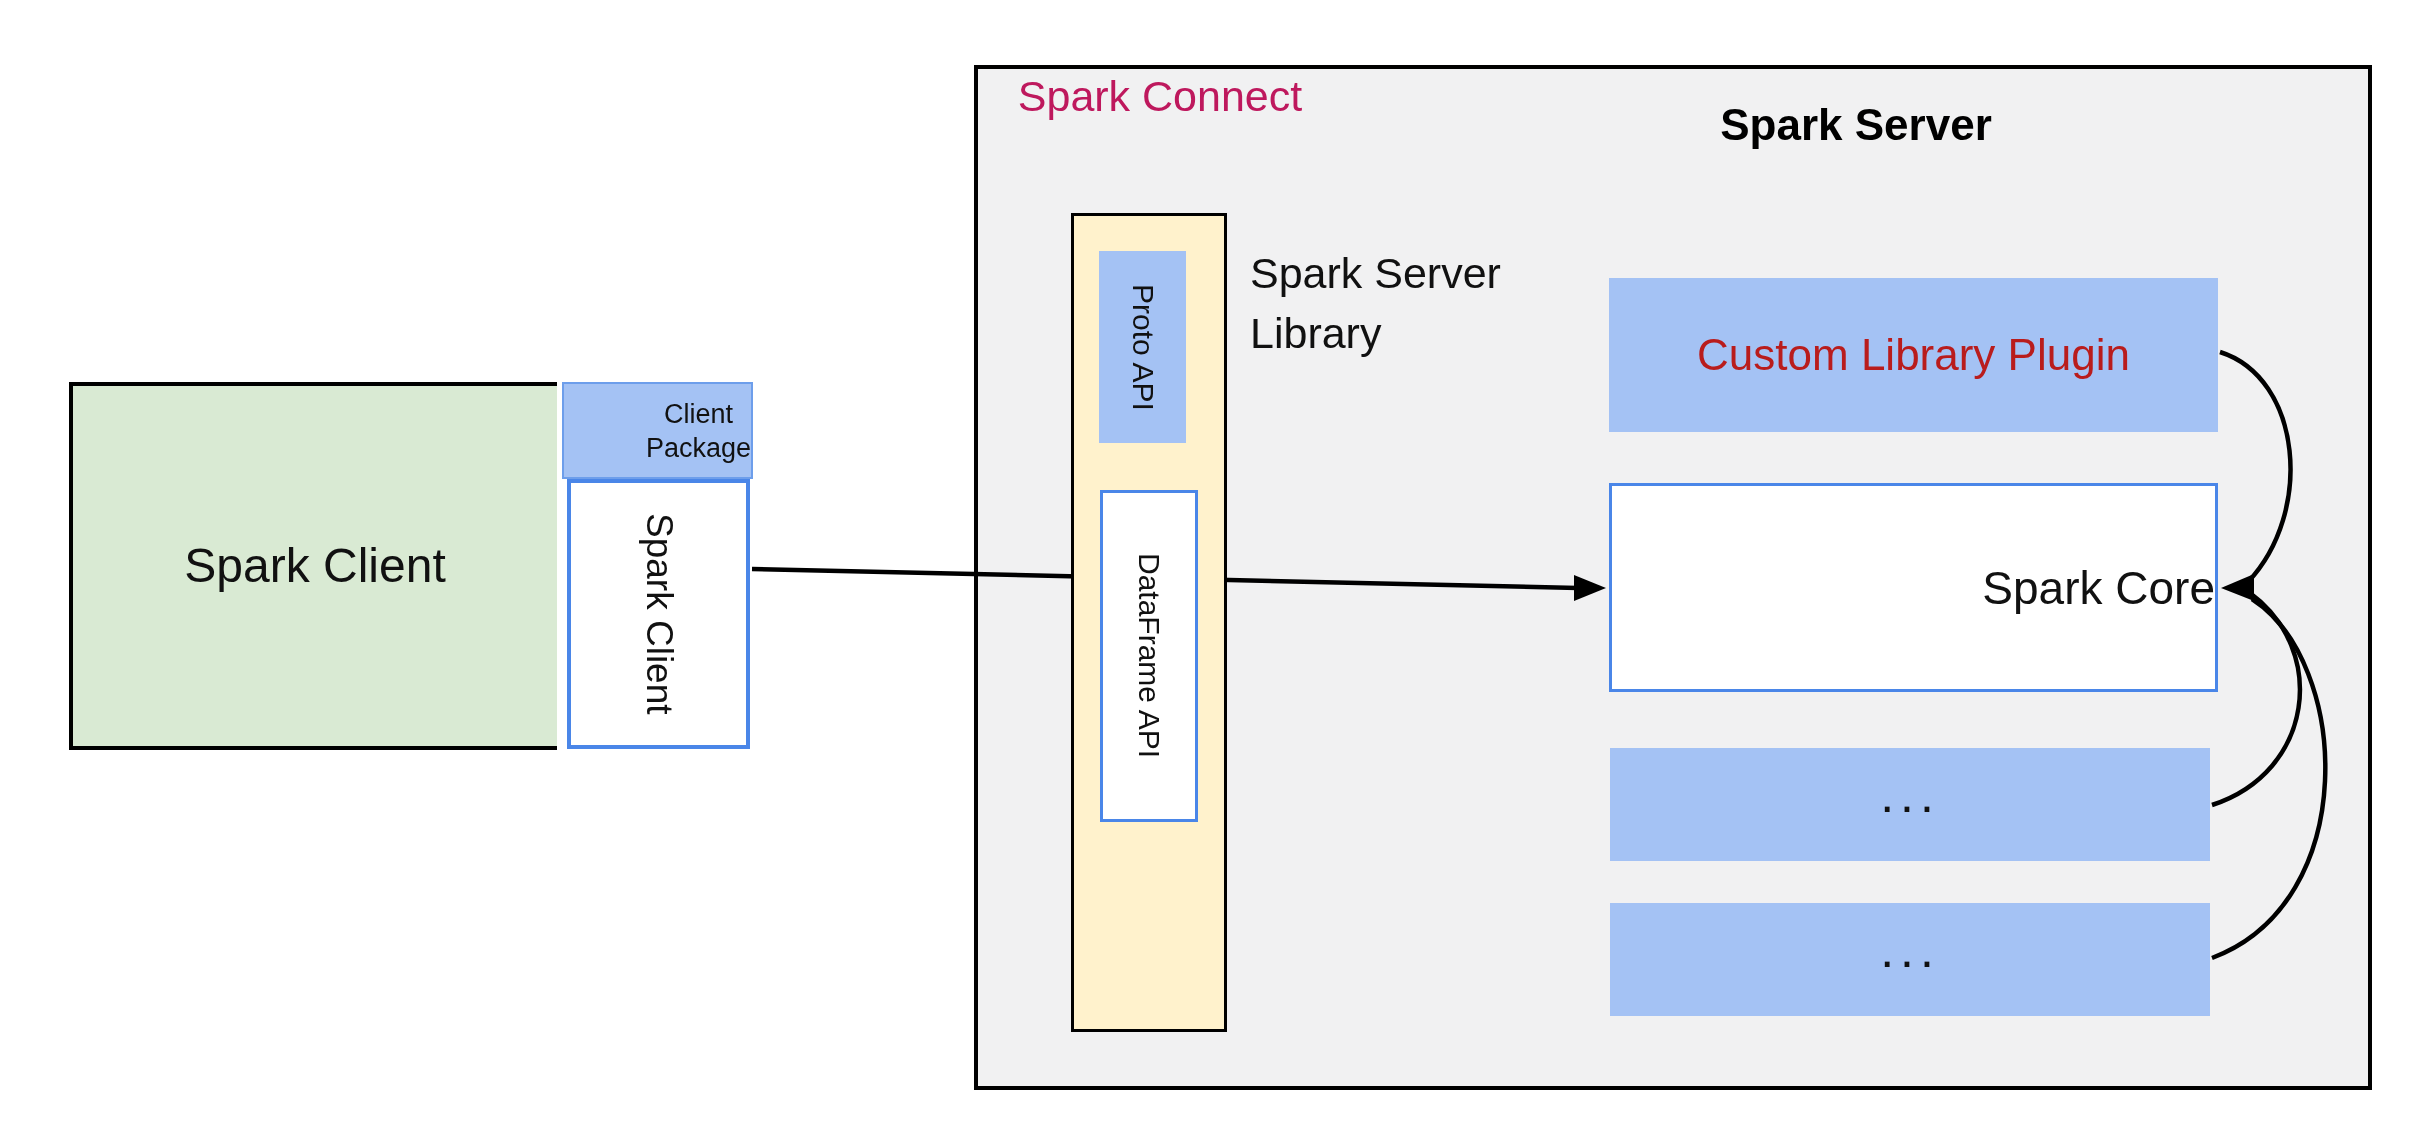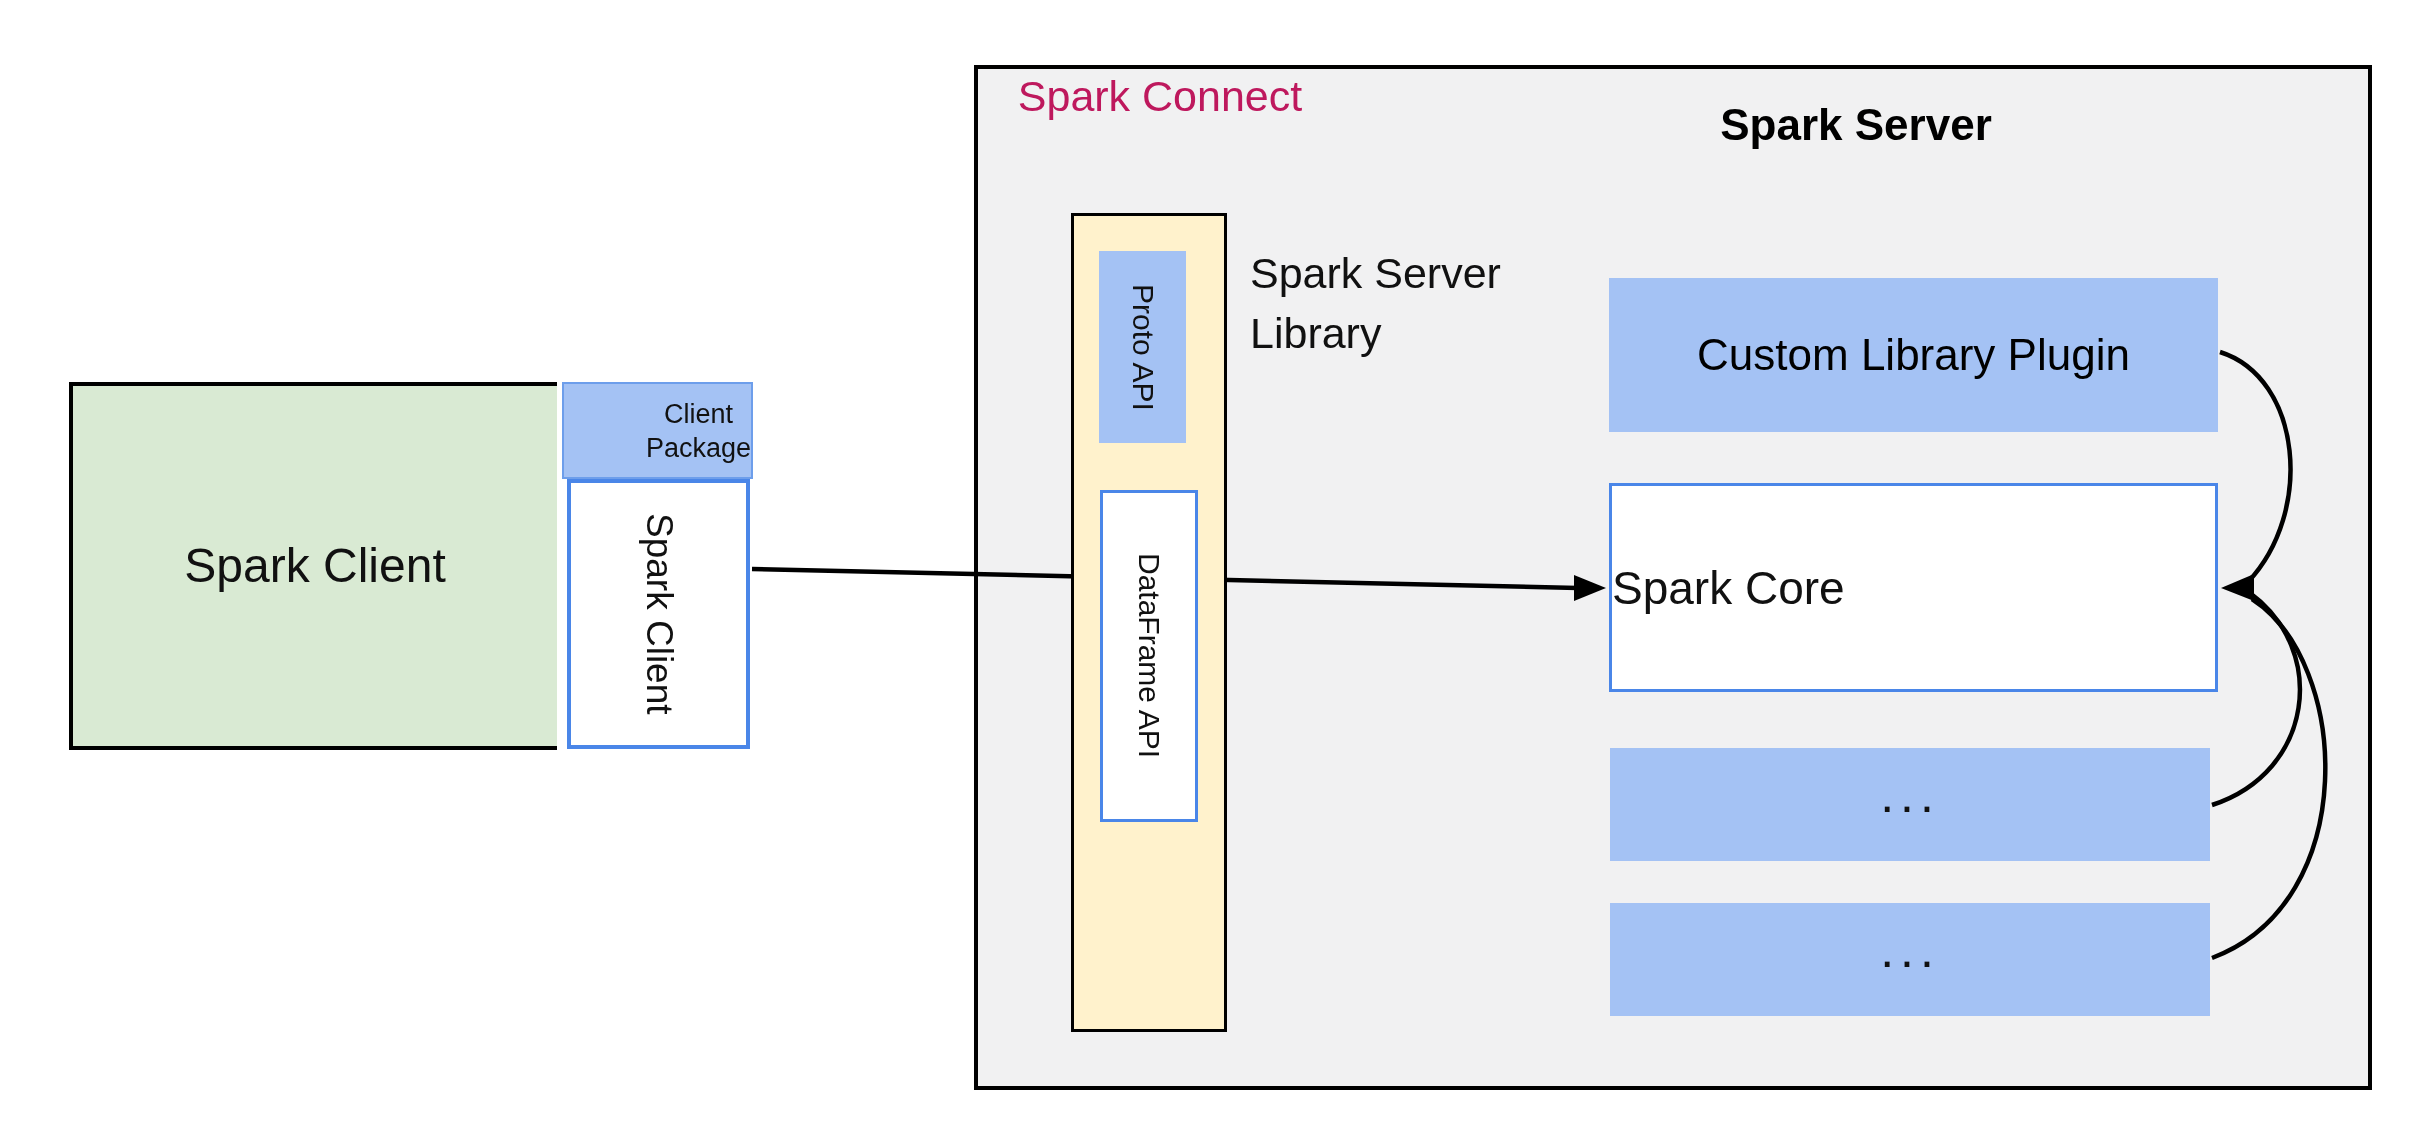--- a/index.html
+++ b/index.html
@@ -107,27 +107,27 @@
     z-index:3;
   }
 
   
   .plugin-box{
     left:1609px; top:278px; width:609px; height:154px;
     background:var(--blue-fill);
     z-index:3;
     display:flex; align-items:center; justify-content:center;
   }
-  .plugin-box .label{font-size:44px; color:#000000;}
+  .plugin-box .label{font-size:44px; color:#b91c1c;}
   .core-box{
     left:1609px; top:483px; width:609px; height:209px;
     background:#ffffff;
     border:3px solid var(--blue-border);
     z-index:3;
-    display:flex; align-items:center; justify-content:flex-start;
+    display:flex; align-items:center; justify-content:flex-end;
   }
   .core-box .label{font-size:46px; color:#111;}
   .dots-box{
     background:var(--blue-fill);
     z-index:3;
     display:flex; align-items:center; justify-content:center;
   }
   .dots-box-1{left:1610px; top:748px; width:600px; height:113px;}
   .dots-box-2{left:1610px; top:903px; width:600px; height:113px;}
   .dots-box .label{font-size:50px; letter-spacing:6px; color:#111; line-height:0; transform:translateY(-10px);}

